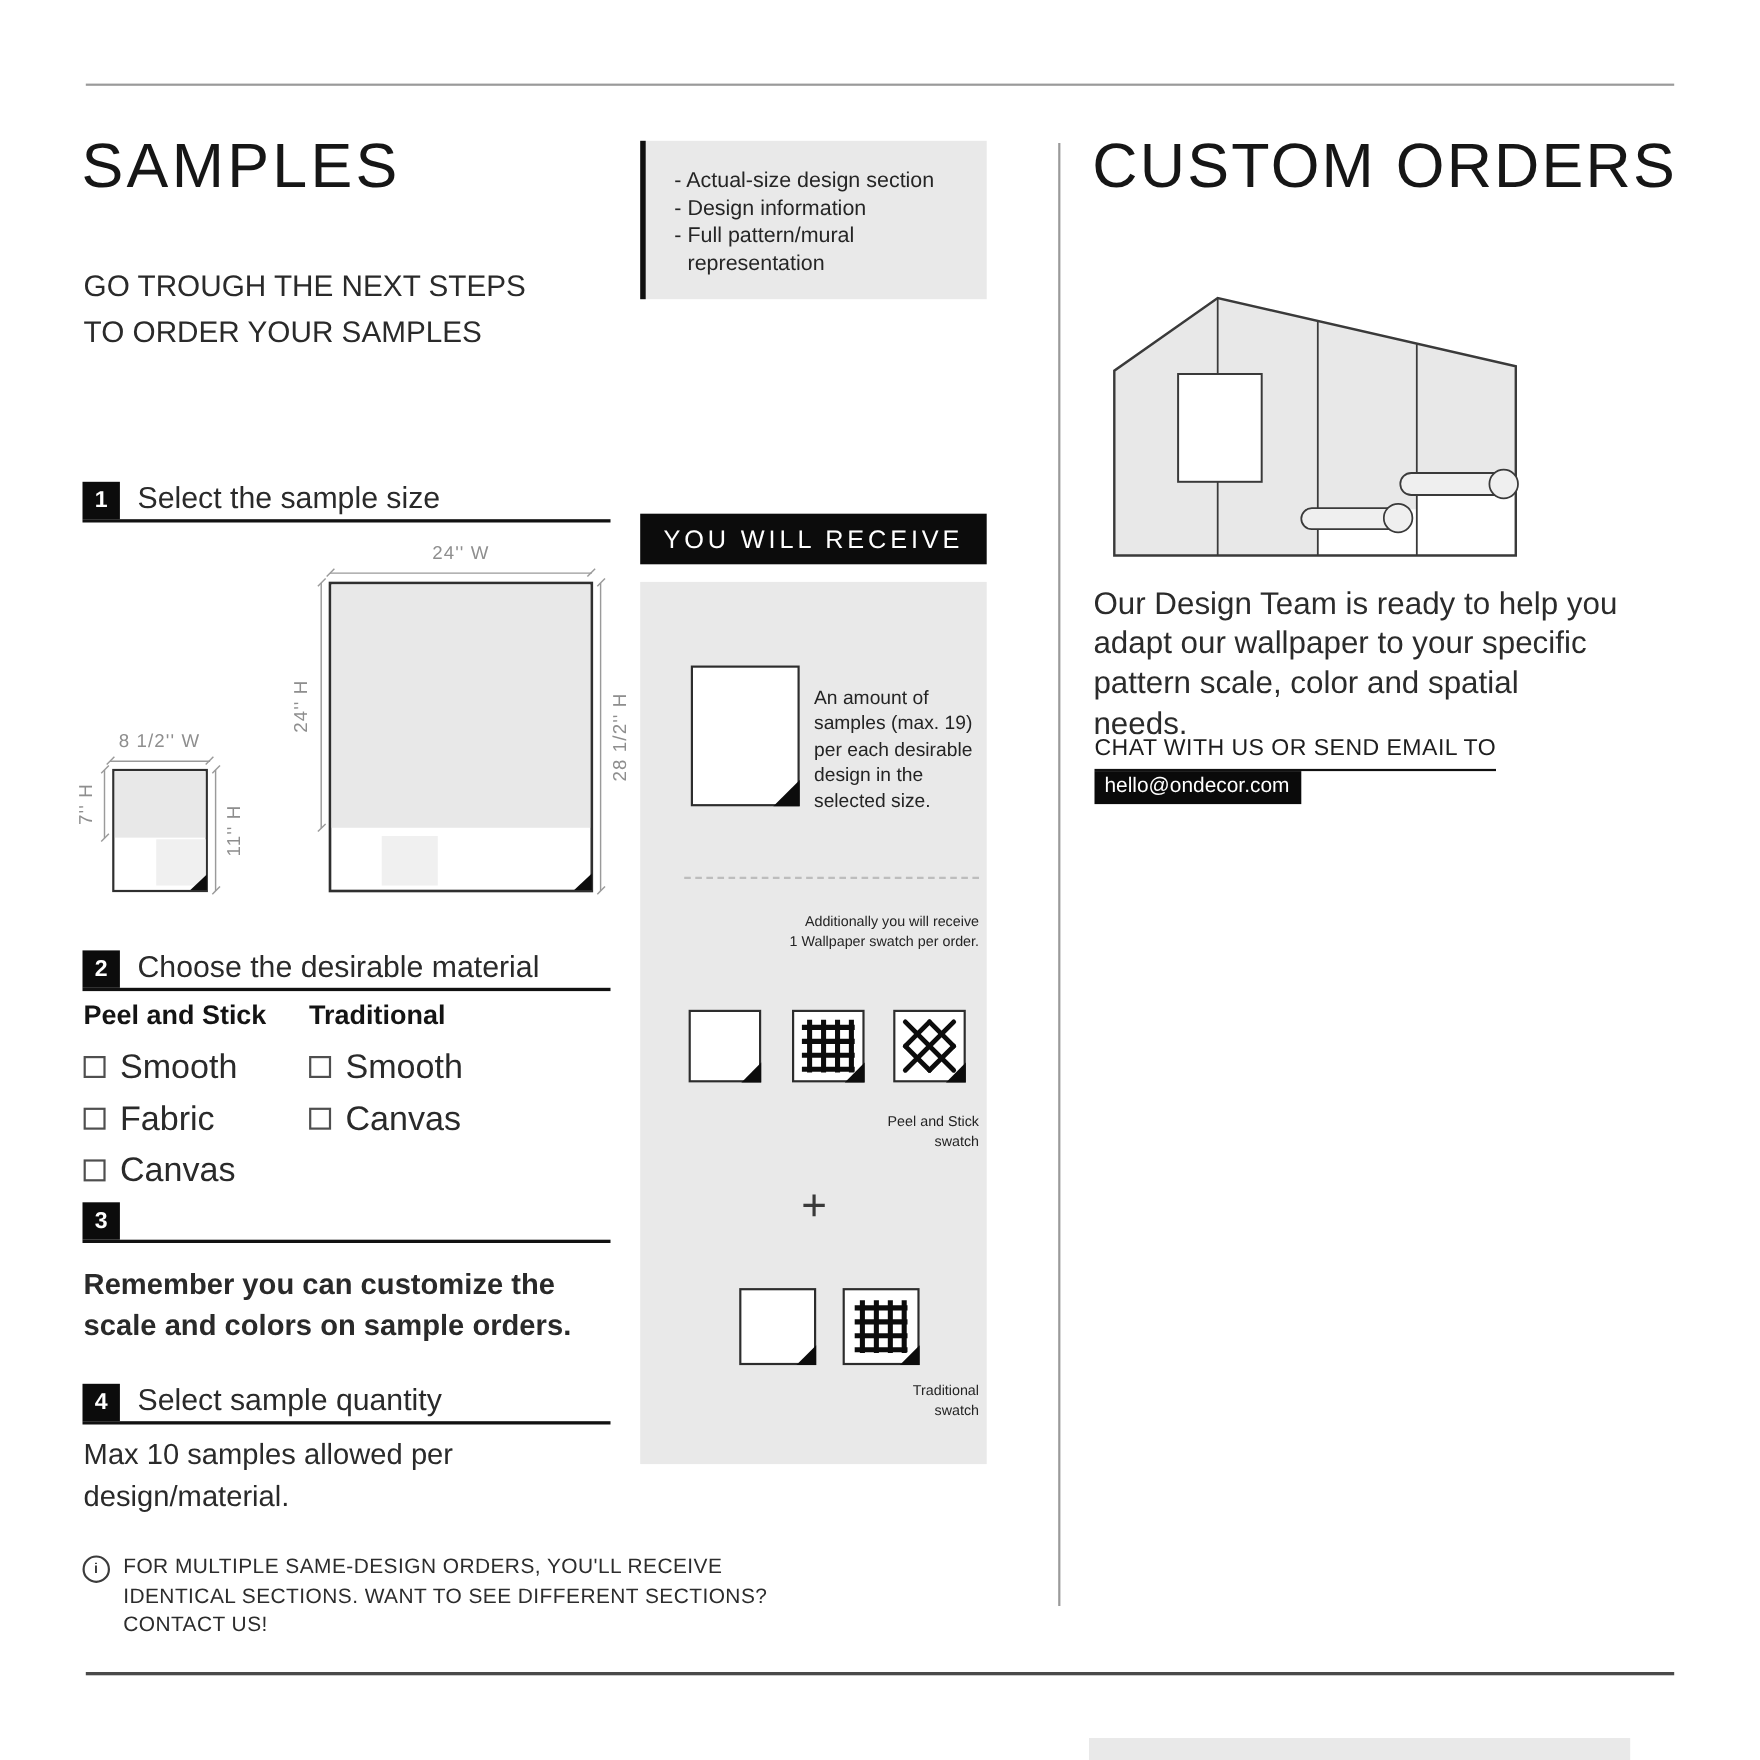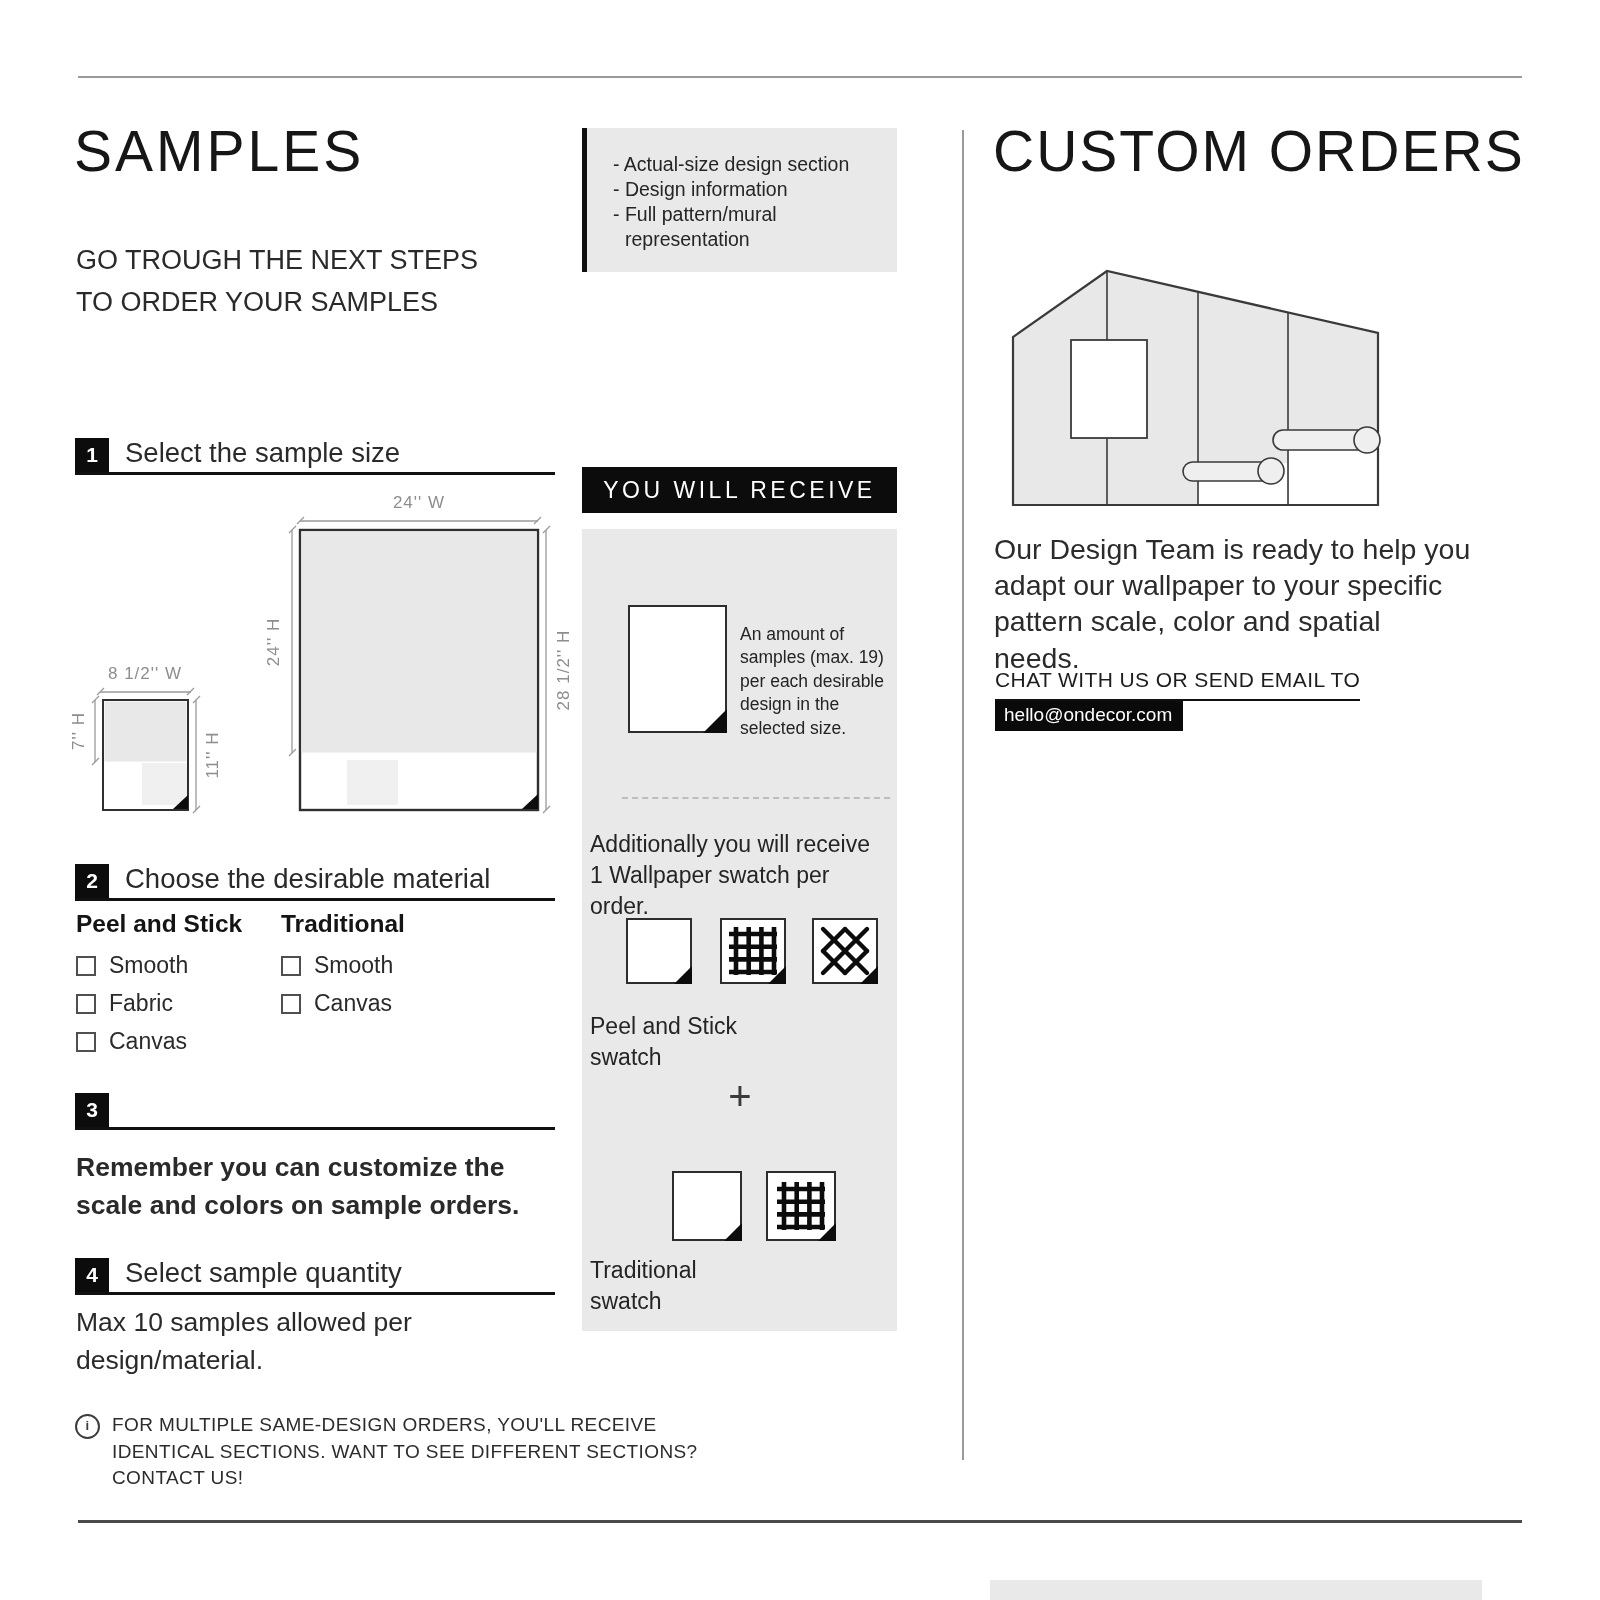--- a/index.html
+++ b/index.html
@@ -21,38 +21,38 @@
 
   
   .step-head{display:flex;align-items:flex-end;border-bottom:3px solid #111;width:480px;}
   .step-num{width:34px;height:34px;background:#0c0c0c;color:#fff;font-size:21px;font-weight:600;
             display:flex;align-items:center;justify-content:center;flex:0 0 34px;}
   .step-title{font-size:27.5px;color:#2a2a2a;margin-left:16px;padding-bottom:3px;white-space:nowrap;}
   .step-body{font-size:26.5px;color:#2a2a2a;line-height:1.45;}
 
   
   .mat-title{font-size:24.5px;font-weight:700;color:#141414;margin-bottom:14px;}
-  .mat-row{display:flex;align-items:center;margin-bottom:11px;font-size:23px;color:#2a2a2a;}
+  .mat-row{display:flex;align-items:center;margin-bottom:11px;font-size:31px;color:#2a2a2a;}
   .checkbox{width:16px;height:16px;border:2px solid #4f4f4f;margin-right:13px;flex:0 0 16px;}
 
   
   .note{display:flex;font-size:19px;letter-spacing:.4px;color:#2c2c2c;line-height:1.4;width:640px;}
   .info-circ{width:21px;height:21px;border:2px solid #3c3c3c;border-radius:50%;display:inline-flex;
              align-items:center;justify-content:center;font-size:13px;font-weight:600;color:#3c3c3c;
              margin-right:12px;flex:0 0 21px;margin-top:2px;}
 
   
   .receive-bar{background:#0c0c0c;color:#fff;width:315px;height:46px;display:flex;align-items:center;
                justify-content:center;font-size:23px;letter-spacing:3.5px;}
   .receive-panel{background:#e9e9e9;width:315px;height:802px;position:relative;}
   .paper{background:#fff;border:2px solid #2d2d2d;position:absolute;}
   .fold{position:absolute;right:-2px;bottom:-2px;width:0;height:0;}
   .receive-text{font-size:17.5px;line-height:1.34;color:#242424;}
   .dash-div{border-top:2px dashed #bdbdbd;}
-  .center-text{text-align:left;font-size:23px;line-height:1.35;color:#242424;white-space:pre-line;}
+  .center-text{text-align:right;font-size:13px;line-height:1.35;color:#242424;white-space:pre-line;}
   .swatch{position:absolute;background:#fff;border:2px solid #2d2d2d;display:flex;align-items:center;justify-content:center;}
   .plus{font-size:40px;font-weight:200;color:#3a3a3a;text-align:center;}
 
   
   .cust-intro{font-size:28.5px;line-height:1.27;color:#2b2b2b;width:478px;}
   .chat-label{display:inline-block;font-size:21px;letter-spacing:.4px;color:#1d1d1d;
               border-bottom:2.5px solid #111;padding-bottom:7px;min-width:298px;}
   .email-badge{display:inline-block;background:#0a0a0a;color:#fff;font-size:19px;padding:3px 11px 5px 9px;}
   .feat-panel{background:#e9e9e9;width:492px;height:699px;position:relative;}
 

